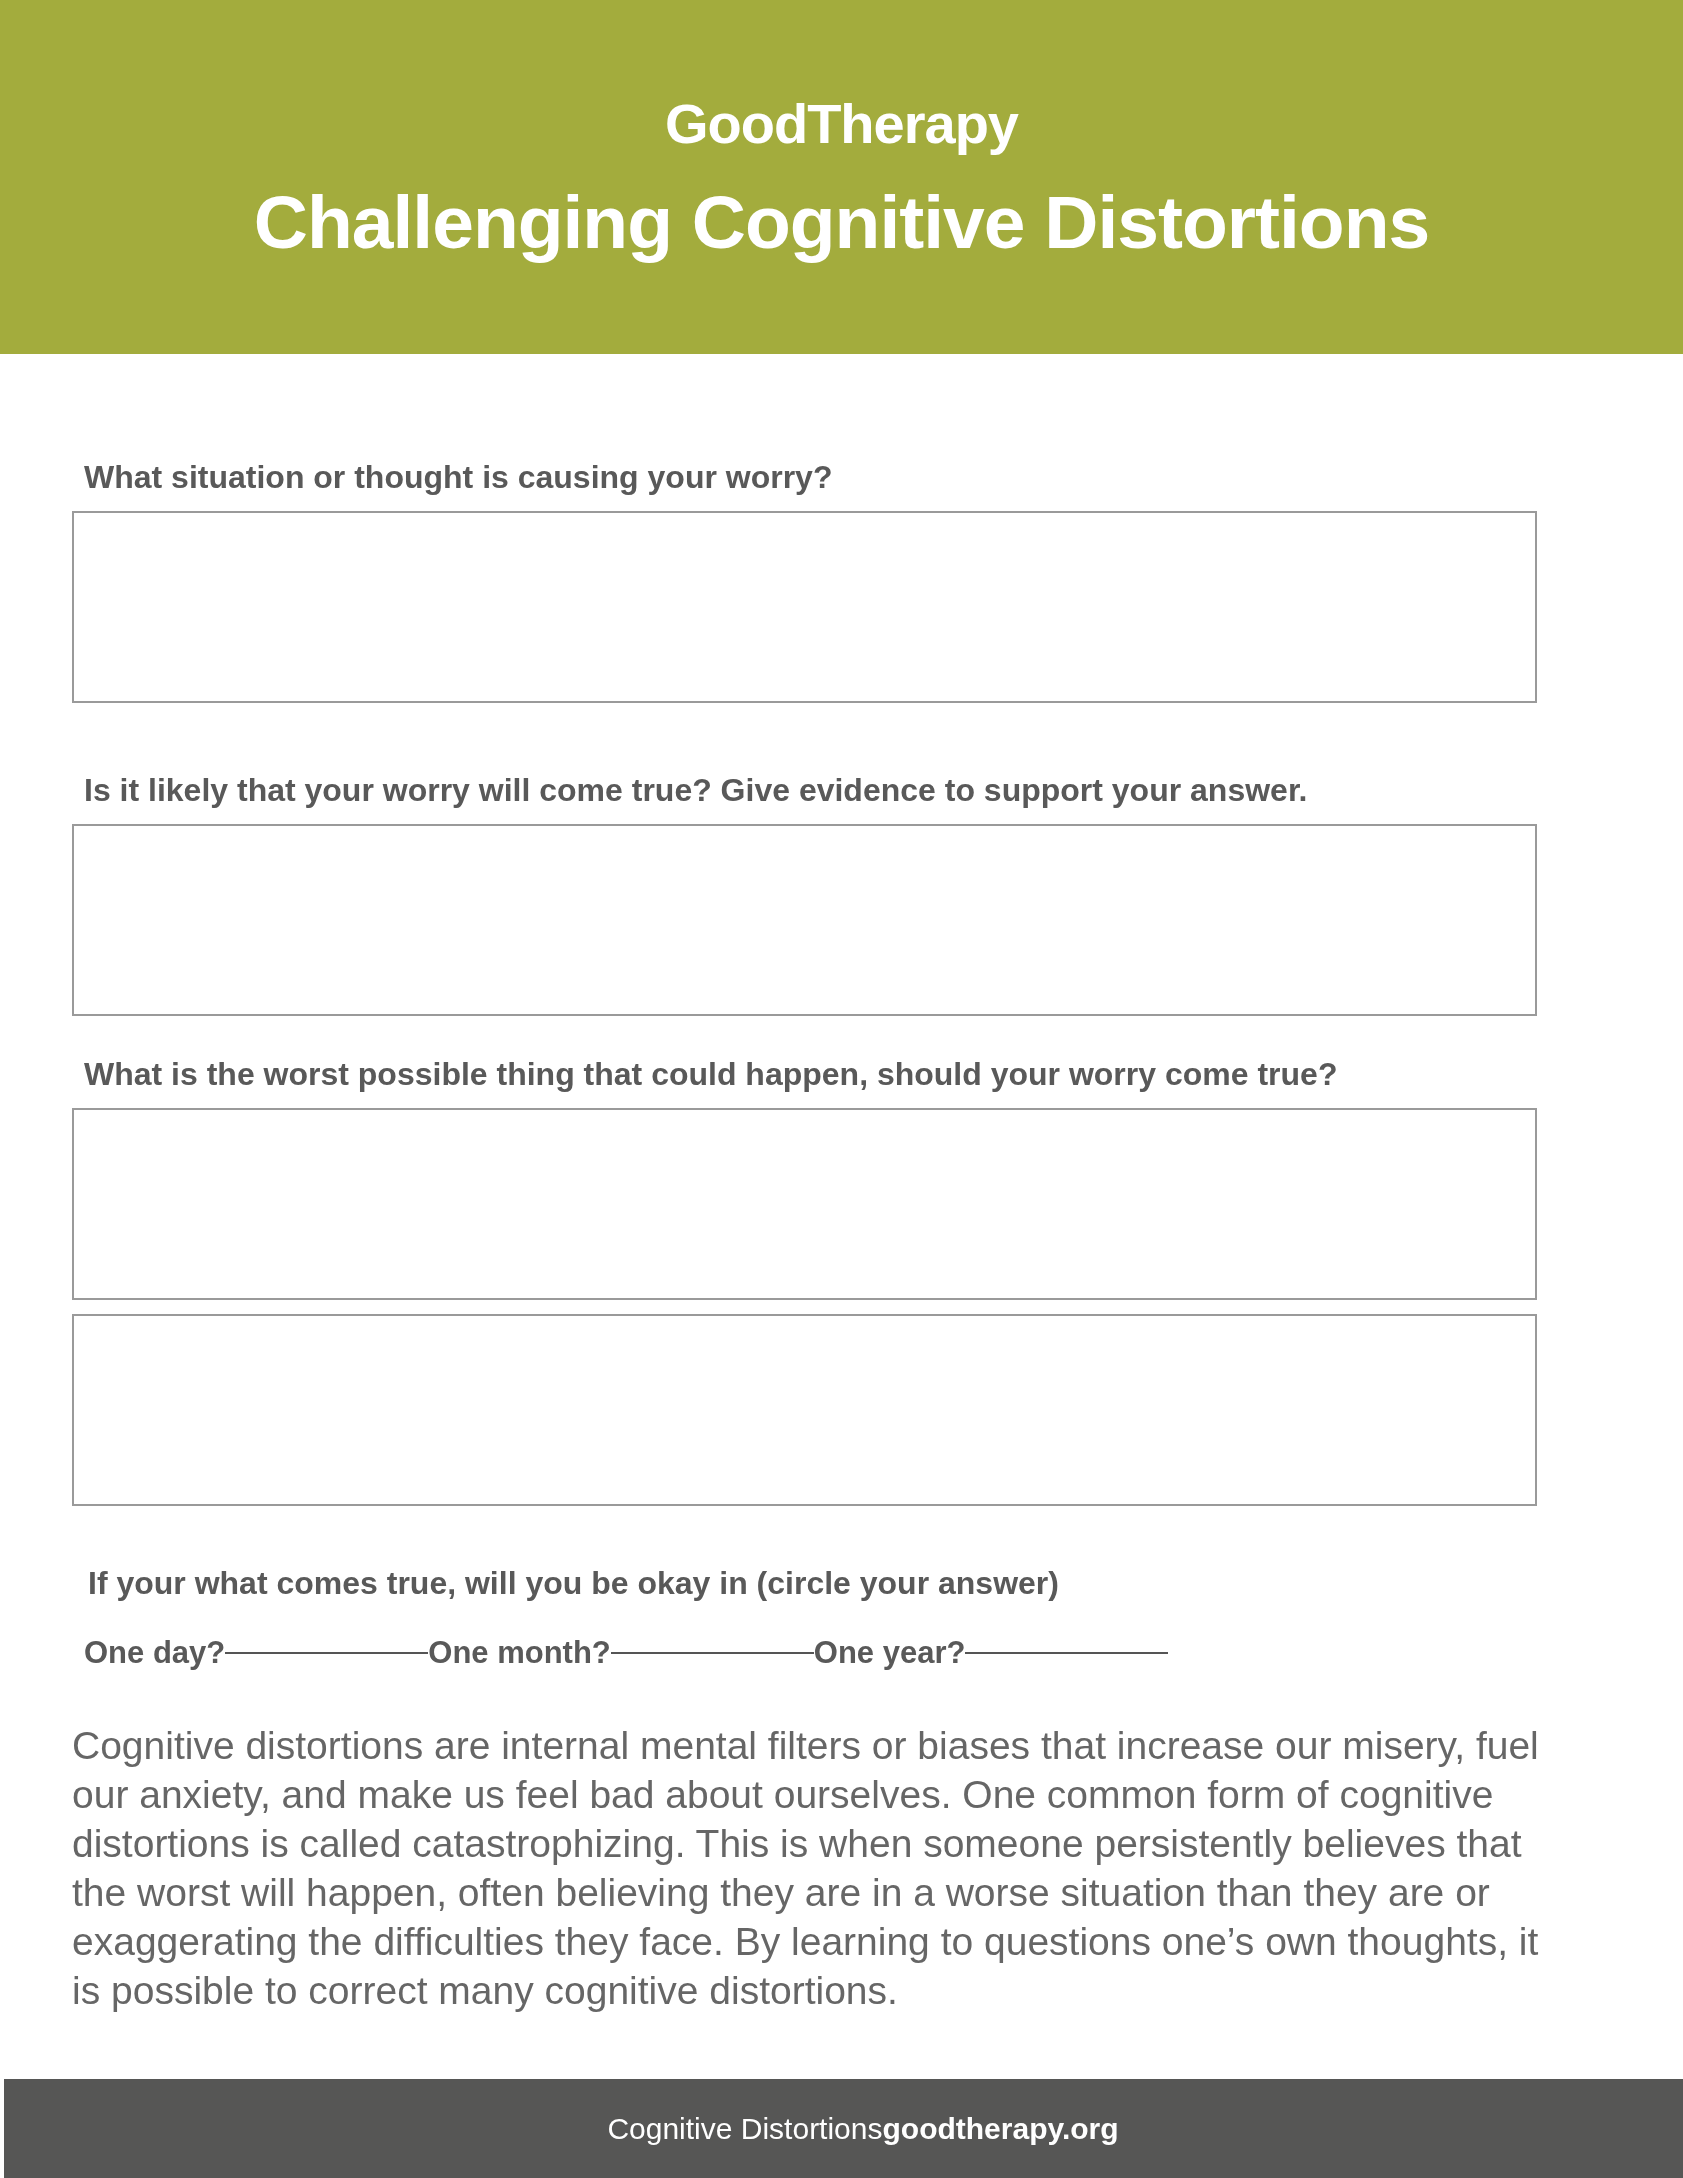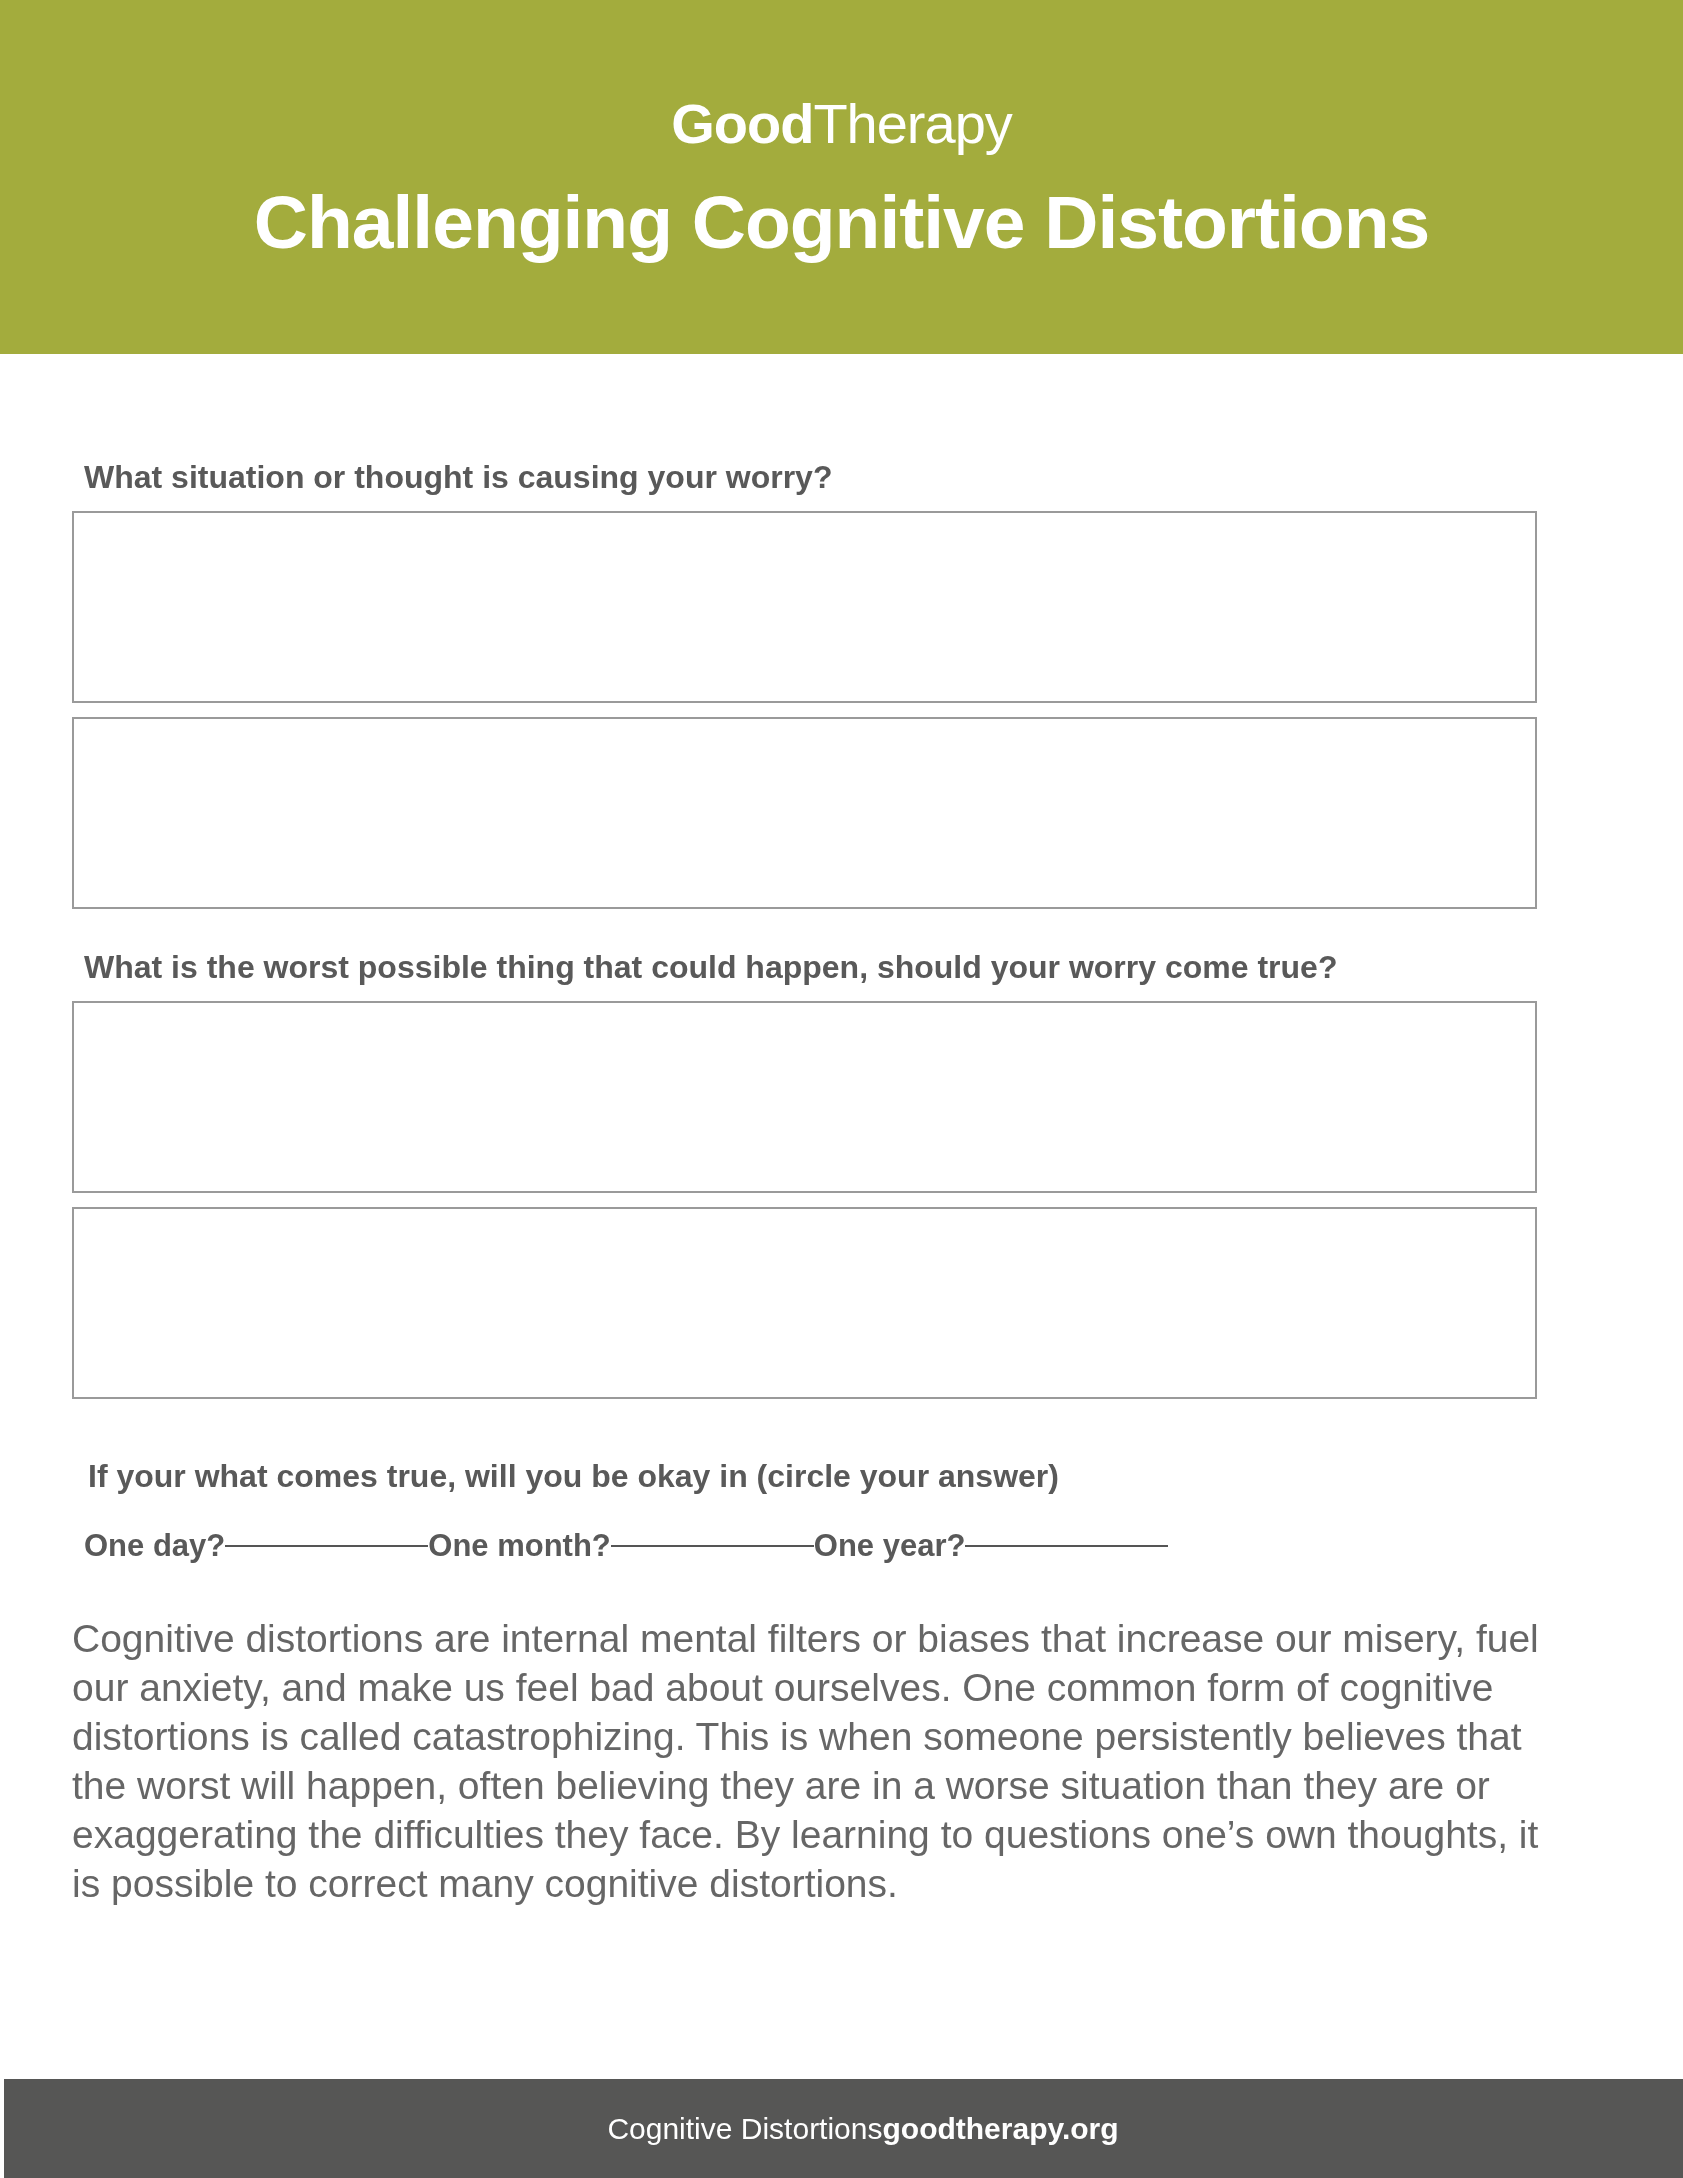--- a/index.html
+++ b/index.html
@@ -20,21 +20,21 @@
     background: #a3ac3d;
     text-align: center;
   }
   .logo {
     padding-top: 91px;
     font-size: 56px;
     color: #ffffff;
     letter-spacing: -1px;
   }
   .logo .logo-bold { font-weight: 700; }
-  .logo .logo-light { font-weight: 400; }
+  .logo .logo-light { font-weight: 700; }
   .page-title {
     margin-top: 23px;
     font-size: 75px;
     font-weight: 700;
     color: #ffffff;
     letter-spacing: -1px;
   }
 
   
   .content {
@@ -120,20 +120,21 @@
     <span class="logo-bold">Good</span><span class="logo-light">Therapy</span>
   </div>
   <div class="page-title">Challenging Cognitive Distortions</div>
 </div>
 
 <div class="content">
 
   <div class="question-label q1">What situation or thought is causing your worry?</div>
   <div class="answer-box"></div>
 
+  <div class="question-label gap-a">Is it likely that your worry will come true? Give evidence to support your answer.</div>
   <div class="answer-box"></div>
 
   <div class="question-label gap-b">What is the worst possible thing that could happen, should your worry come true?</div>
   <div class="answer-box"></div>
 
   <div class="answer-box"></div>
 
   <div class="question-label circle-question">If your what comes true, will you be okay in (circle your answer)</div>
 
   <div class="circle-row">

